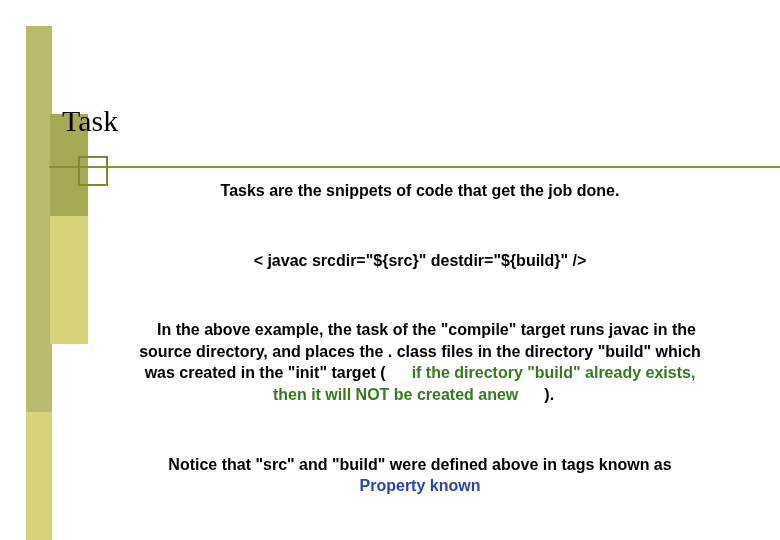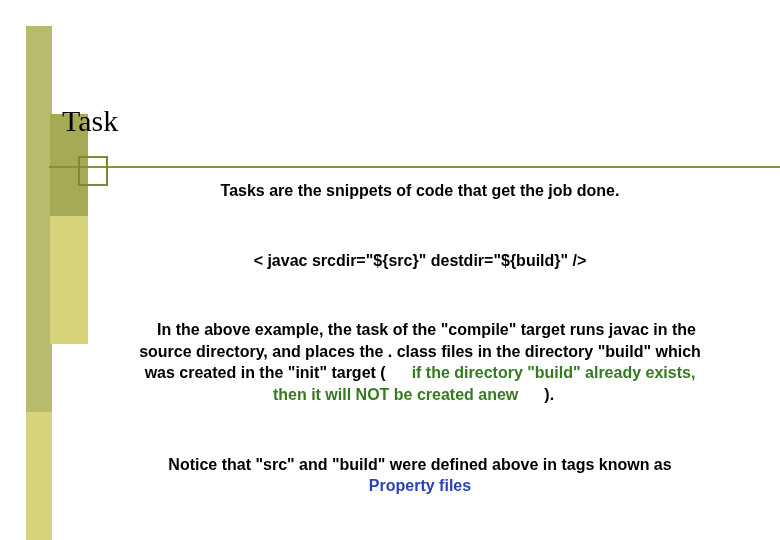--- a/index.html
+++ b/index.html
@@ -120,17 +120,17 @@
 
   <div class="bullet-marker"></div>
 
   <div class="content">
     <div class="para">Tasks are the snippets of code that get the job done.</div>
     <div class="para">&lt; javac srcdir="${src}" destdir="${build}" /&gt;</div>
     <div class="para">
       <span>In the above example, the task of the "compile" target runs javac in the source directory,  and places the . class files in the directory "build" which was created in the "init"  target (</span><span class="green">if the directory "build" already exists, then it will NOT be created anew</span><span>).</span>
     </div>
     <div class="para">
-      <span>Notice that "src" and "build" were defined above in tags known as </span><span class="link-like">Property files</span>
+      <span>Notice that "src" and "build" were defined above in tags known as </span><span class="link-like">Property known</span>
     </div>
   </div>
 
 </div>
 
 </body></html>

